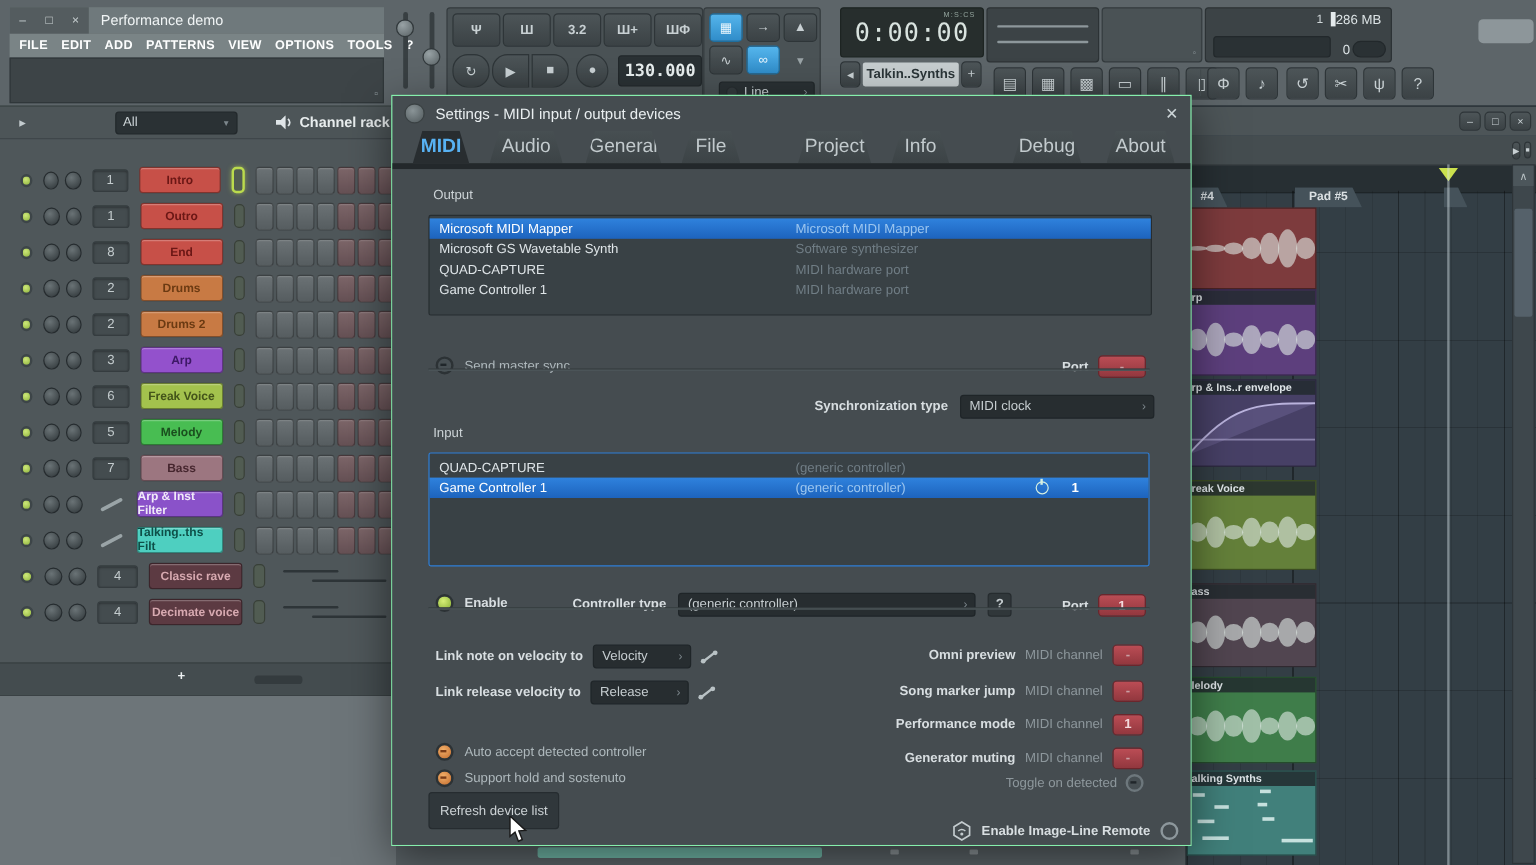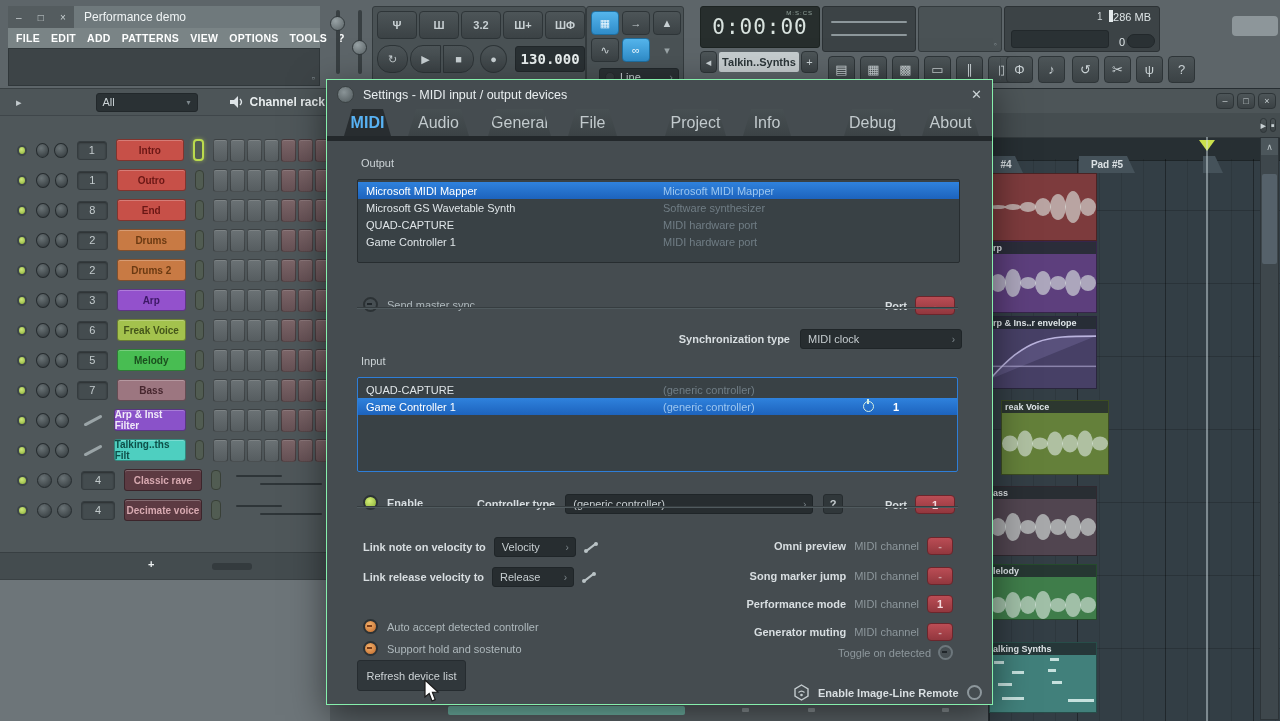--- a/index.html
+++ b/index.html
@@ -520,21 +520,21 @@
               <ellipse cx="98" cy="29" rx="8" ry="8" fill="rgba(225,235,230,0.6)"></ellipse>
             </svg></div>
         </div>
         <div class="clip" style="top: 227px; height: 73px; background: rgb(71, 64, 102);">
           <div class="clbl">rp &amp; Ins..r envelope</div>
           <div class="cbody" style="height: 59px;"><svg width="106" height="59">
               <path d="M0,50.15 C 37.099999999999994,8.85 53,7.08 106,7.08" stroke="rgba(205,198,240,0.85)" stroke-width="1.6" fill="rgba(170,160,225,0.18)"></path>
               <rect x="0" y="36.58" width="106" height="1.5" fill="rgba(205,198,240,0.5)"></rect>
             </svg></div>
         </div>
-        <div class="clip" style="top: 311px; height: 75px; background: rgb(100, 128, 58); margin-left: 12px;">
+        <div class="clip" style="top: 311px; height: 75px; background: rgb(100, 128, 58);">
           <div class="clbl">reak Voice</div>
           <div class="cbody" style="height: 61px;"><svg width="106" height="61">
               <ellipse cx="8" cy="30.5" rx="8" ry="8" fill="rgba(225,235,230,0.6)"></ellipse>
               <ellipse cx="23" cy="30.5" rx="8" ry="13" fill="rgba(225,235,230,0.6)"></ellipse>
               <ellipse cx="38" cy="30.5" rx="8" ry="6" fill="rgba(225,235,230,0.6)"></ellipse>
               <ellipse cx="53" cy="30.5" rx="8" ry="12" fill="rgba(225,235,230,0.6)"></ellipse>
               <ellipse cx="68" cy="30.5" rx="8" ry="9" fill="rgba(225,235,230,0.6)"></ellipse>
               <ellipse cx="83" cy="30.5" rx="8" ry="13" fill="rgba(225,235,230,0.6)"></ellipse>
               <ellipse cx="98" cy="30.5" rx="8" ry="7" fill="rgba(225,235,230,0.6)"></ellipse>
             </svg></div>
@@ -544,21 +544,21 @@
           <div class="cbody" style="height: 56px;"><svg width="106" height="56">
               <ellipse cx="8" cy="28" rx="8" ry="9" fill="rgba(225,235,230,0.6)"></ellipse>
               <ellipse cx="23" cy="28" rx="8" ry="14" fill="rgba(225,235,230,0.6)"></ellipse>
               <ellipse cx="38" cy="28" rx="8" ry="7" fill="rgba(225,235,230,0.6)"></ellipse>
               <ellipse cx="53" cy="28" rx="8" ry="13" fill="rgba(225,235,230,0.6)"></ellipse>
               <ellipse cx="68" cy="28" rx="8" ry="8" fill="rgba(225,235,230,0.6)"></ellipse>
               <ellipse cx="83" cy="28" rx="8" ry="12" fill="rgba(225,235,230,0.6)"></ellipse>
               <ellipse cx="98" cy="28" rx="8" ry="9" fill="rgba(225,235,230,0.6)"></ellipse>
             </svg></div>
         </div>
-        <div class="clip" style="top: 475px; height: 56px; background: rgb(63, 125, 74);">
+        <div class="clip" style="top: 475px; height: 72px; background: rgb(63, 125, 74);">
           <div class="clbl">lelody</div>
           <div class="cbody" style="height: 56px;"><svg width="106" height="56">
               <ellipse cx="8" cy="28" rx="8" ry="8" fill="rgba(225,235,230,0.6)"></ellipse>
               <ellipse cx="23" cy="28" rx="8" ry="13" fill="rgba(225,235,230,0.6)"></ellipse>
               <ellipse cx="38" cy="28" rx="8" ry="9" fill="rgba(225,235,230,0.6)"></ellipse>
               <ellipse cx="53" cy="28" rx="8" ry="14" fill="rgba(225,235,230,0.6)"></ellipse>
               <ellipse cx="68" cy="28" rx="8" ry="7" fill="rgba(225,235,230,0.6)"></ellipse>
               <ellipse cx="83" cy="28" rx="8" ry="12" fill="rgba(225,235,230,0.6)"></ellipse>
               <ellipse cx="98" cy="28" rx="8" ry="8" fill="rgba(225,235,230,0.6)"></ellipse>
             </svg></div>

